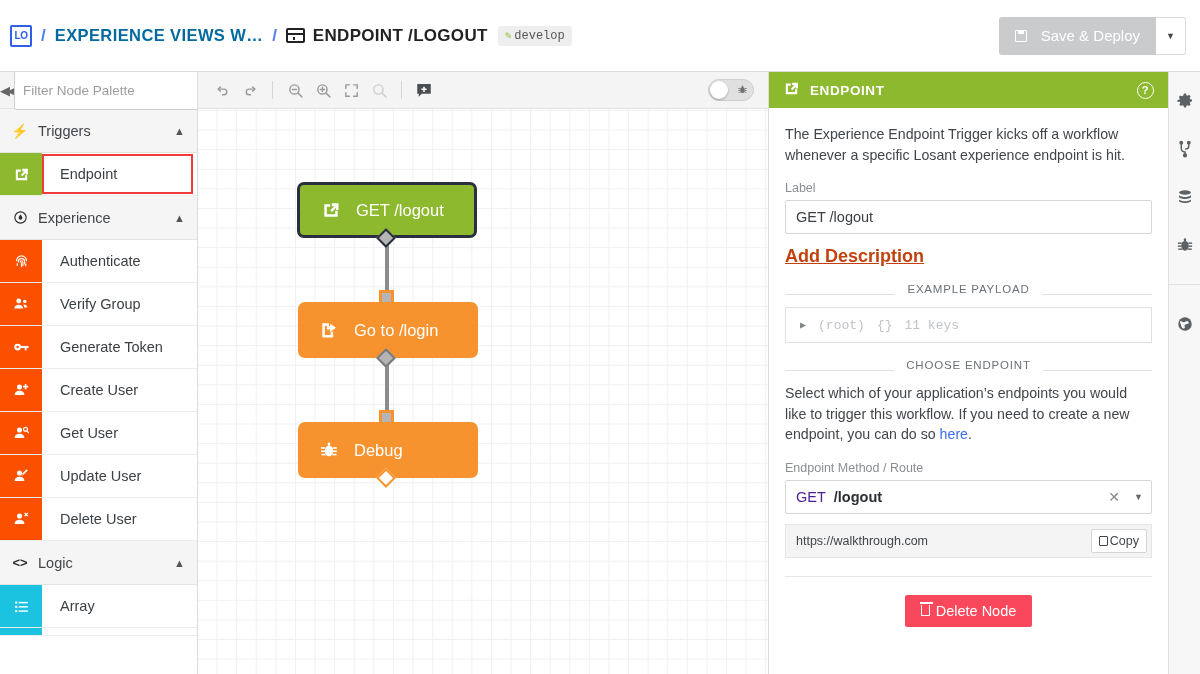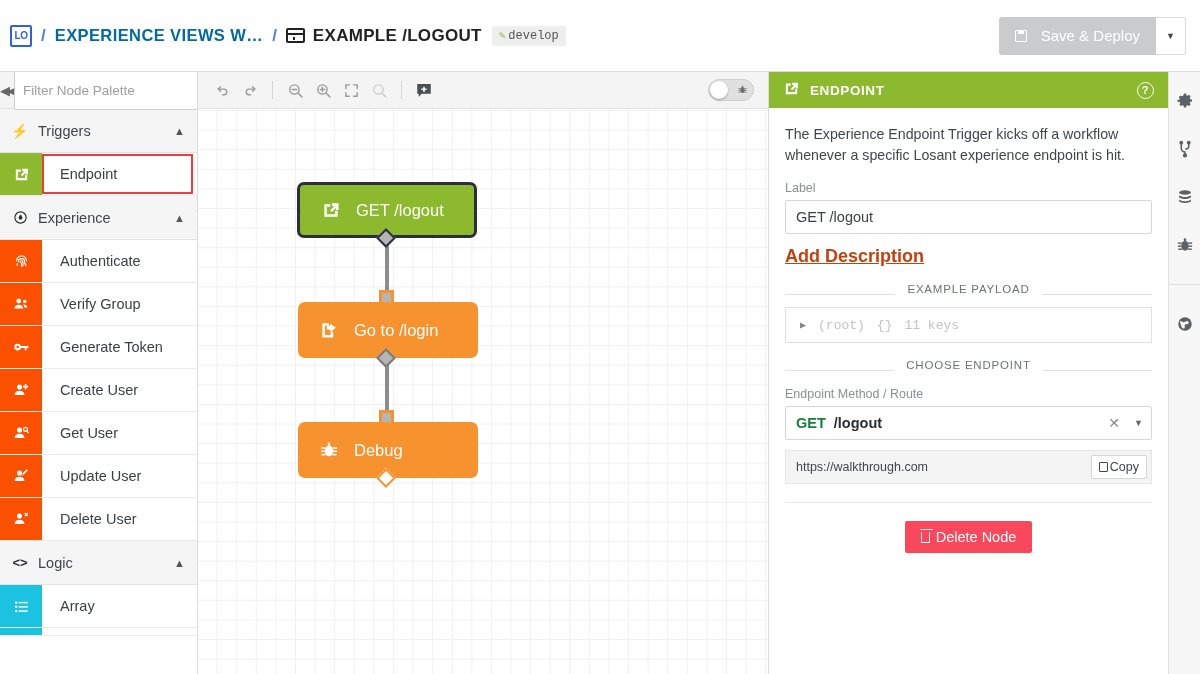--- a/index.html
+++ b/index.html
@@ -181,21 +181,21 @@
     padding: 0 14px; gap: 12px; font-family: "Liberation Mono", monospace;
     font-size: 13px; color: #c0c3c6; background: #fff;
   }
   .payload-box .arrow { color: #7d8489; font-size: 10px; }
   .rp-help { font-size: 14.2px; color: #41464b; line-height: 1.45; margin-top: 12px; }
   .rp-help a { color: #3d6df0; text-decoration: none; }
   .select-box {
     width: 100%; height: 34px; border: 1px solid #d6d6d6; border-radius: 2px;
     display: flex; align-items: center; padding: 0 8px 0 10px; gap: 8px; font-size: 14.5px;
   }
-  .select-box .method { color: #15803d; font-weight: bold; }
+  .select-box .method { color: #4c1d95; font-weight: normal; }
   .select-box .route { color: #2b2f33; font-weight: bold; flex: 1; }
   .select-box .clear { color: #888; font-size: 14px; padding: 0 6px; }
   .select-box .caret { color: #666; font-size: 9px; }
   .url-bar {
     margin-top: 10px; height: 34px; background: #f4f4f4; border: 1px solid #e6e6e6;
     display: flex; align-items: center; padding: 0 4px 0 10px; font-size: 12.5px; color: #41464b;
   }
   .url-bar .u { flex: 1; }
   .copy-btn {
     height: 24px; border: 1px solid #d6d6d6; background: #fff; border-radius: 2px;
@@ -223,21 +223,21 @@
 </head>
 <body>
 
 <div class="topbar">
   <div class="breadcrumb">
     <div class="logo-badge">LO</div>
     <span class="bc-sep">/</span>
     <span class="bc-app">EXPERIENCE VIEWS W…</span>
     <span class="bc-sep">/</span>
     <span class="bc-node-icon"></span>
-    <span class="bc-title">EXAMPLE /LOGOUT</span>
+    <span class="bc-title">ENDPOINT /LOGOUT</span>
     <span class="branch-tag">
       <span class="pencil">✎</span>
       <span>develop</span>
     </span>
   </div>
   <div class="deploy-wrap">
     <button class="deploy-btn">
       <span class="save-icon"></span>
       <span>Save &amp; Deploy</span>
     </button>
@@ -523,20 +523,23 @@
     <div class="payload-box">
       <span class="arrow">▶</span>
       <span>(root)</span>
       <span>{}</span>
       <span>11 keys</span>
     </div>
 
     <div class="divider-label">
       <span>CHOOSE ENDPOINT</span>
     </div>
+    <div class="rp-help">
+      <span>Select which of your application’s endpoints you would like to trigger this workflow. If you need to create a new endpoint, you can do so </span><a href="#">here</a><span>.</span>
+    </div>
 
     <div class="fld-label">Endpoint Method / Route</div>
     <div class="select-box">
       <span class="method">GET</span>
       <span class="route">/logout</span>
       <span class="clear">✕</span>
       <span class="caret">▼</span>
     </div>
 
     <div class="url-bar">

